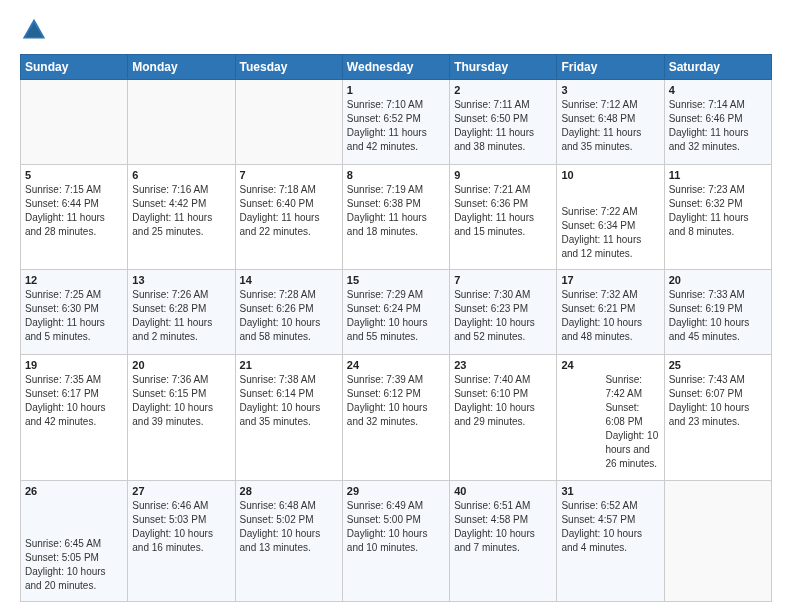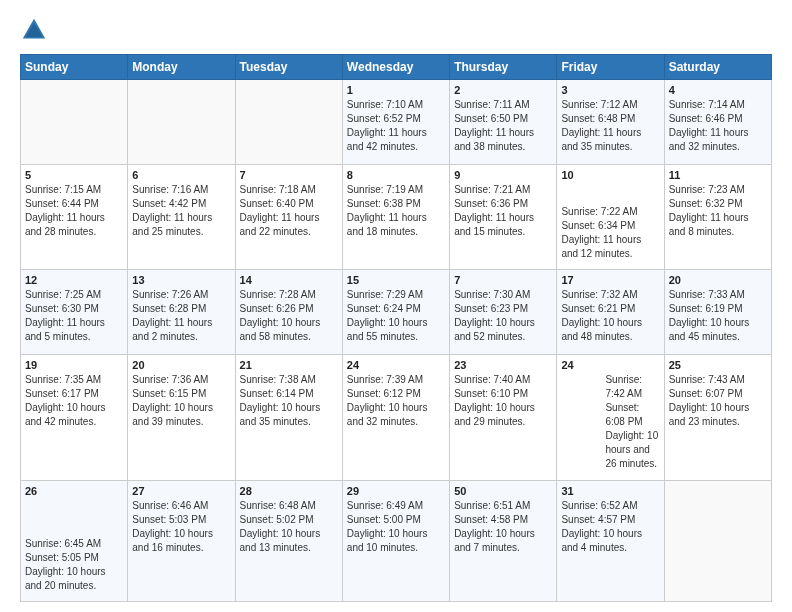--- a/index.html
+++ b/index.html
@@ -320,21 +320,21 @@
 Sunset: 5:02 PM
 Daylight: 10 hours and 13 minutes.</div>
           </td>
           <td>
             <span class="day-num">29</span>
             <div class="day-info" style="white-space: pre-line;">Sunrise: 6:49 AM
 Sunset: 5:00 PM
 Daylight: 10 hours and 10 minutes.</div>
           </td>
           <td>
-            <span class="day-num">50</span>
+            <span class="day-num">40</span>
             <div class="day-info" style="white-space: pre-line;">Sunrise: 6:51 AM
 Sunset: 4:58 PM
 Daylight: 10 hours and 7 minutes.</div>
           </td>
           <td>
             <span class="day-num">31</span>
             <div class="day-info" style="white-space: pre-line;">Sunrise: 6:52 AM
 Sunset: 4:57 PM
 Daylight: 10 hours and 4 minutes.</div>
           </td>

